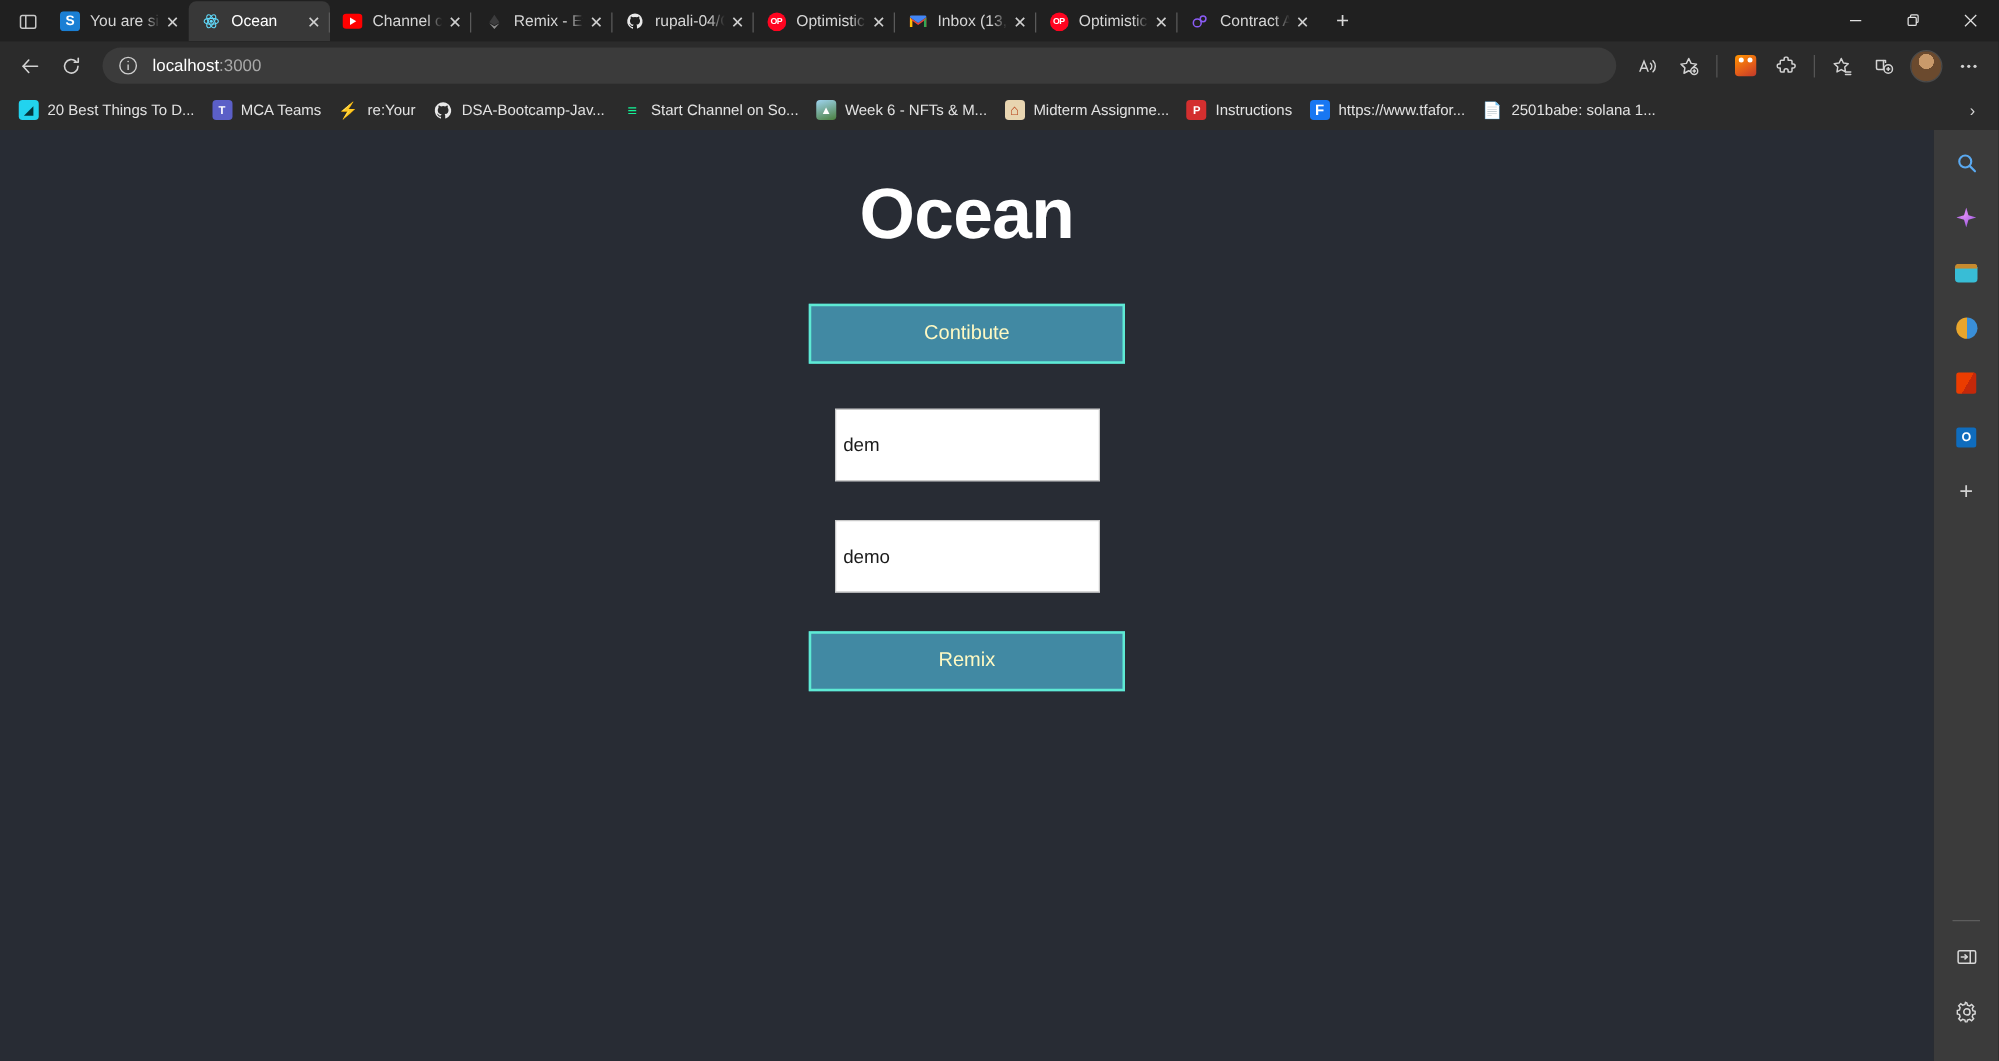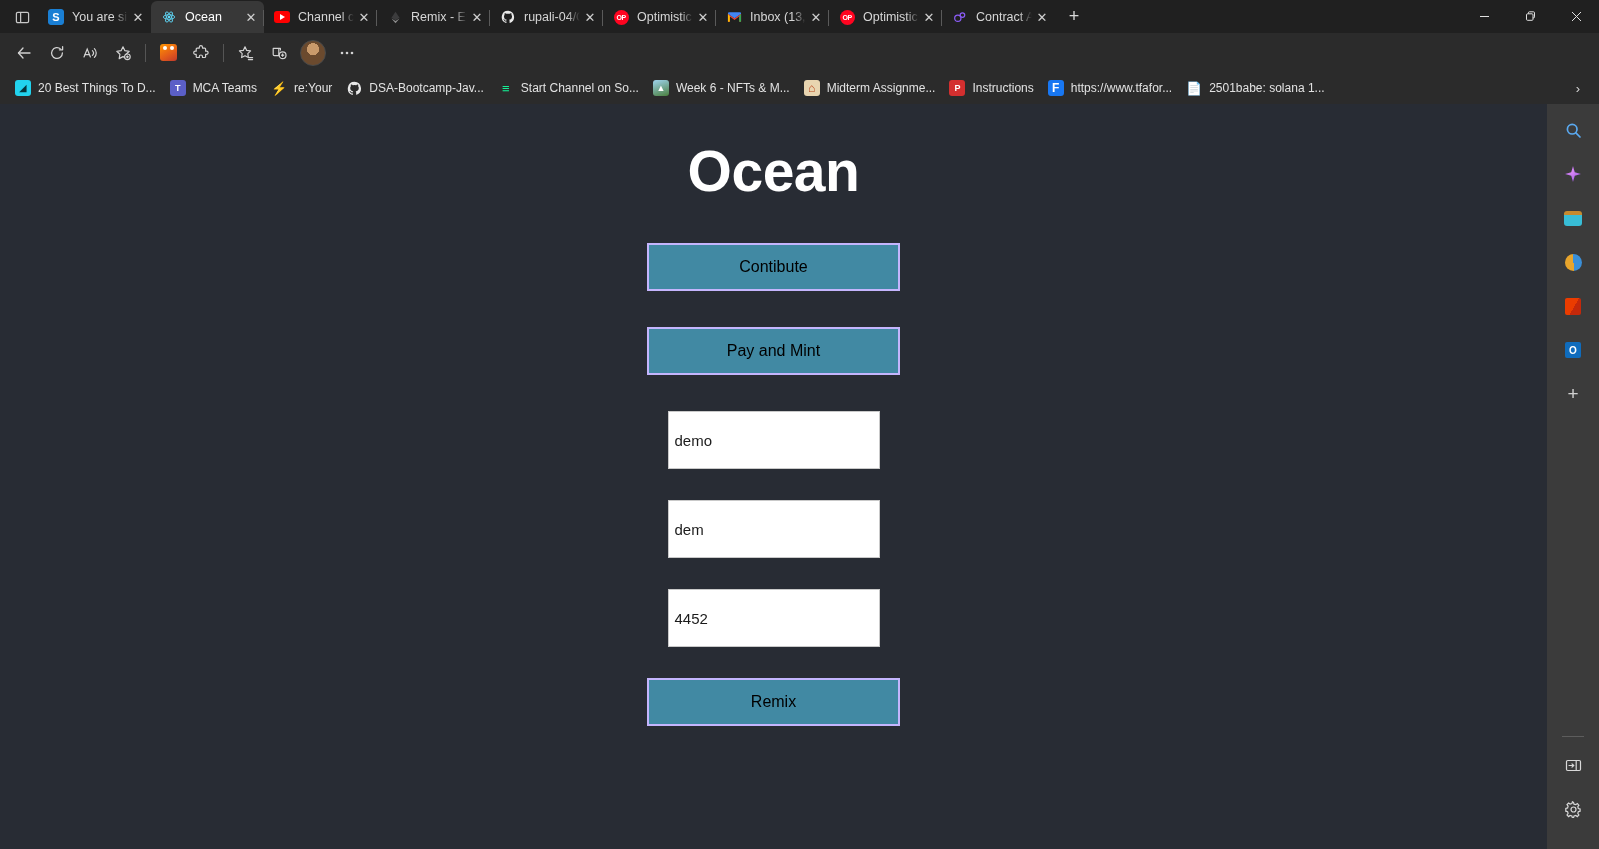--- a/index.html
+++ b/index.html
@@ -235,22 +235,22 @@
     color: #ffffff;
     font-size: 57px;
     font-weight: bold;
     letter-spacing: -0.5px;
     margin-bottom: 39px;
   }
   .btn {
     width: 253px;
     height: 48px;
     background: #4189a3;
-    color: #000000;
-    border: 2px solid #c4b5fd;
+    color: #fef9c3;
+    border: 2px solid #5eead4;
     font-size: 16px;
     font-family: "Liberation Sans", sans-serif;
     display: flex;
     align-items: center;
     justify-content: center;
     margin-bottom: 36px;
   }
   .field {
     width: 212px;
     height: 58px;
@@ -449,20 +449,30 @@
         <polyline points="7,3 2.5,8 7,13"></polyline>
       </svg>
   </div>
   <div class="tb-btn">
     <svg viewBox="0 0 16 16" fill="none" stroke="currentColor" stroke-width="1.3" stroke-linecap="round">
         <path d="M13.4 8a5.4 5.4 0 1 1-1.7-3.9"></path>
         <polyline points="13.6,1.6 13.6,4.8 10.4,4.8" stroke-linejoin="round"></polyline>
       </svg>
   </div>
 
+  <div class="omnibox">
+    <span class="omni-info">
+      <svg viewBox="0 0 17 17" fill="none" stroke="currentColor" stroke-width="1.1">
+          <circle cx="8.5" cy="8.5" r="6.6"></circle>
+          <line x1="8.5" y1="7.6" x2="8.5" y2="12"></line>
+          <circle cx="8.5" cy="5.2" r="0.65" fill="currentColor" stroke="none"></circle>
+        </svg>
+    </span>
+    <span class="omni-text"><span class="host">localhost</span><span>:3000</span></span>
+  </div>
 
   <div class="tb-right">
     <div class="tb-btn">
       <svg viewBox="0 0 16 16" fill="none" stroke="currentColor" stroke-width="1.2" stroke-linecap="round">
           <path d="M2 12 5.2 4 8.4 12"></path>
           <line x1="3.1" y1="9.6" x2="7.3" y2="9.6"></line>
           <path d="M10.4 5.6a3.4 3.4 0 0 1 0 4.8"></path>
           <path d="M12.4 3.6a6.2 6.2 0 0 1 0 8.8"></path>
         </svg>
     </div>
@@ -559,25 +569,23 @@
   <div class="bm-overflow">›</div>
 </div>
 
 <div class="viewport">
 
   <div class="page">
     <div class="app">
       <div class="app-title">Ocean</div>
 
       <div class="btn">Contibute</div>
-      <div class="btn">Pay and Mint</div>
-
+
+      <div class="field">dem</div>
       <div class="field">demo</div>
-      <div class="field">dem</div>
-      <div class="field">4452</div>
 
       <div class="btn btn-save">Remix</div>
 
     </div>
   </div>
 
   <div class="sidebar">
     <div class="sb-icon">
       <svg viewBox="0 0 17 17" fill="none" stroke="#5aa9f0" stroke-width="1.7" stroke-linecap="round">
           <circle cx="7.2" cy="7.2" r="4.8"></circle>

